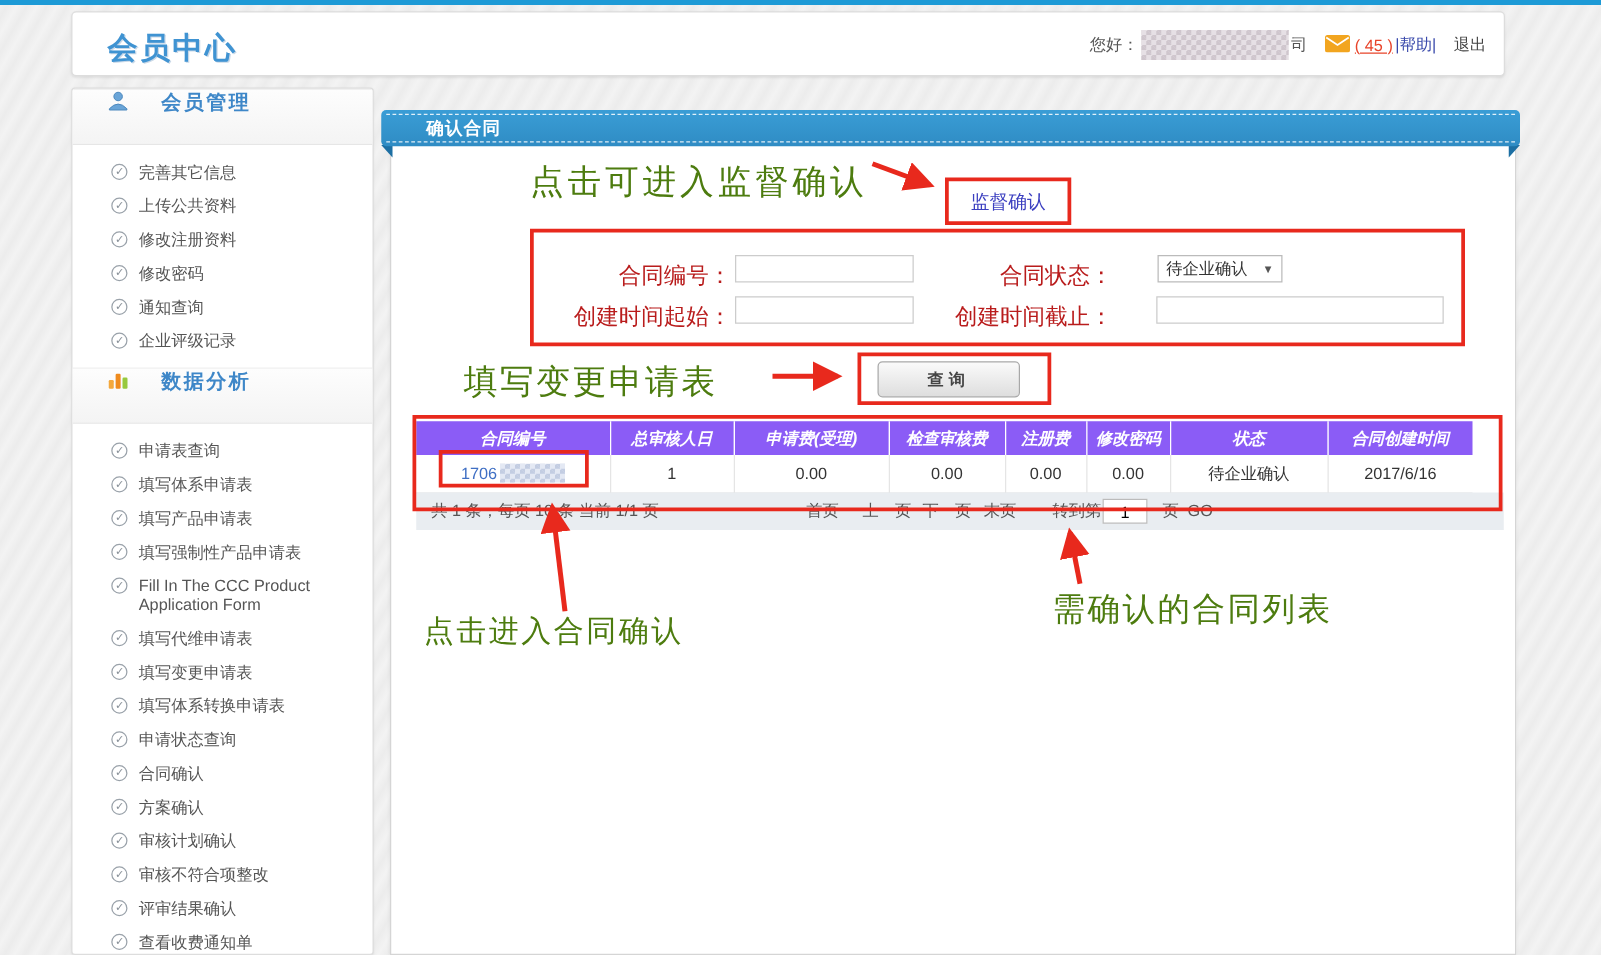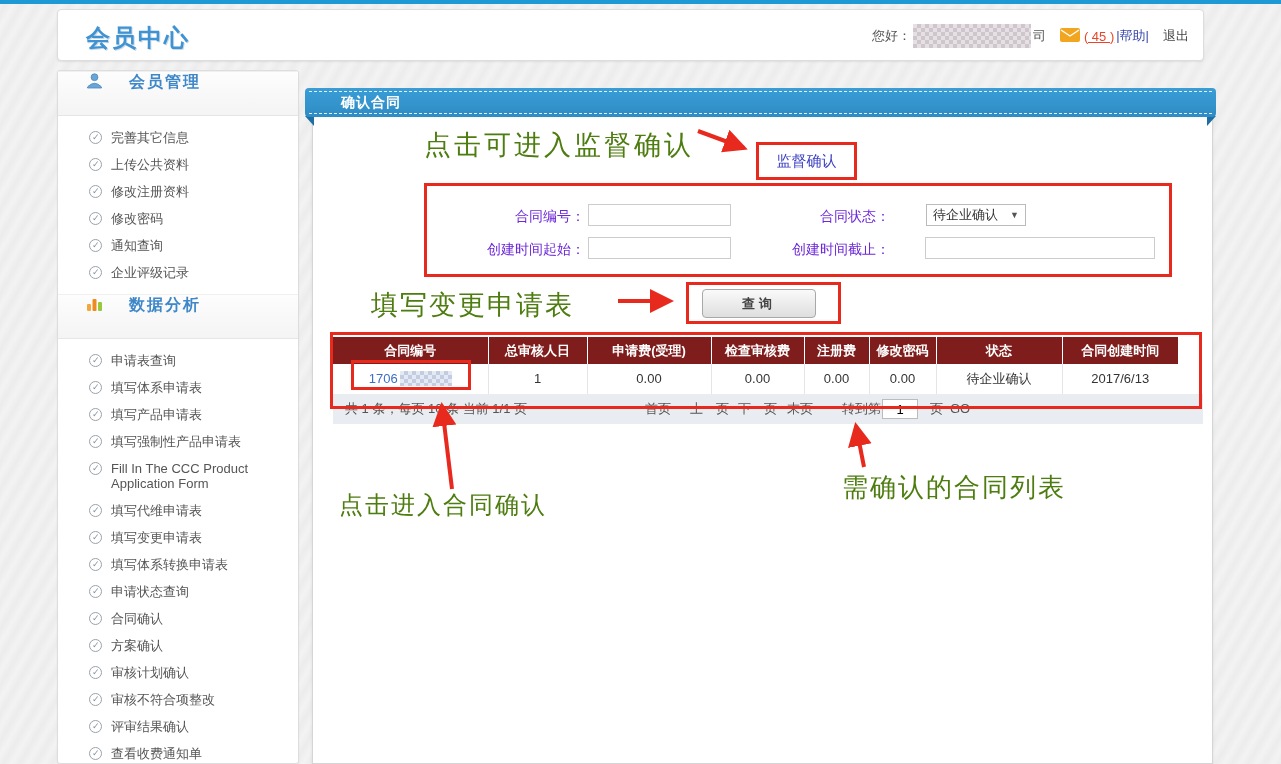--- a/index.html
+++ b/index.html
@@ -76,21 +76,21 @@
   #form-box { left:424px; top:183px; width:748px; height:94px; border-width:3px; }
   #anno-query { left:371px; top:287px; font-size:27px; letter-spacing:2px; }
   #query-box { left:686px; top:282px; width:155px; height:42px; }
   #table-box { left:330px; top:332px; width:872px; height:77px; }
   #contract-box { left:351px; top:360px; width:120px; height:30px; }
   #anno-contract { left:339px; top:489px; font-size:24px; letter-spacing:2px; }
   #anno-list { left:842px; top:470px; font-size:26px; letter-spacing:2px; }
   #arrow-layer { left:0; top:0; width:1281px; height:764px; z-index:9; pointer-events:none; }
 
   
-  .form-label { position:absolute; font-size:14px; color:#6d28d9; text-align:right; }
+  .form-label { position:absolute; font-size:18px; color:#b91c1c; text-align:right; }
   .form-input { position:absolute; height:22px; border:1px solid #ccc; background:#fff;
     font-size:13px; padding:0 4px; }
   #field-contract-label { left:424px; top:208px; width:161px; }
   #field-contract-input { left:588px; top:204px; width:143px; }
   #field-status-label { left:724px; top:208px; width:166px; }
   #status-select { position:absolute; left:926px; top:204px; width:100px; height:22px;
     border:1px solid #bbb; background:#fff; font-size:13px; display:flex;
     align-items:center; padding:0 6px; justify-content:space-between; cursor:pointer; }
   #status-select .caret { font-size:9px; color:#555; }
   #field-start-label { left:424px; top:241px; width:161px; }
@@ -99,22 +99,22 @@
   #field-end-input { left:925px; top:237px; width:230px; }
 
   #query-btn { position:absolute; left:702px; top:289px; width:114px; height:29px;
     background:linear-gradient(#fafafa,#dedede); border:1px solid #a8a8a8;
     border-radius:4px; font-size:13px; font-weight:bold; color:#444; cursor:pointer;
     letter-spacing:4px; }
 
   
   #result-table { position:absolute; left:333px; top:337px; width:845px;
     border-collapse:collapse; table-layout:fixed; font-size:13px; }
-  #result-table th { background:#7f1d1d; color:#fff; font-weight:bold; height:27px;
-    border-right:1px solid #fff; text-align:center; }
+  #result-table th { background:#8b5cf6; color:#fff; font-weight:bold; height:27px;
+    border-right:1px solid #fff; text-align:center;font-style:italic; }
   #result-table th:last-child { border-right:none; }
   #result-table td { background:#fff; height:30px; text-align:center;
     border-right:1px solid #e5e5e5; border-bottom:1px solid #ddd; color:#333; }
   #result-table td:last-child { border-right:none; }
   .col-1{width:155px}.col-2{width:99px}.col-3{width:124px}.col-4{width:93px}
   .col-5{width:65px}.col-6{width:67px}.col-7{width:126px}.col-8{width:116px}
   #contract-link { color:#3f6fc4; text-decoration:none; }
   .contract-cell-inner { display:inline-flex; align-items:center; gap:2px; }
   #contract-mosaic { width:52px; height:15px;
     background-image:
@@ -318,21 +318,21 @@
           <a href="#" id="contract-link">1706</a>
           <span id="contract-mosaic"></span>
         </span>
       </td>
       <td>1</td>
       <td>0.00</td>
       <td>0.00</td>
       <td>0.00</td>
       <td>0.00</td>
       <td class="status-red">待企业确认</td>
-      <td>2017/6/13</td>
+      <td>2017/6/16</td>
     </tr>
   </tbody>
 </table>
 <div id="contract-box" class="abs red-box"></div>
 
 <div id="pagination" class="abs">
   <span id="page-summary">共 1 条，每页 10 条 当前 1/1 页</span>
   <a href="#" id="page-first">首页</a>
   <a href="#" id="page-prev">上一页</a>
   <a href="#" id="page-next">下一页</a>

